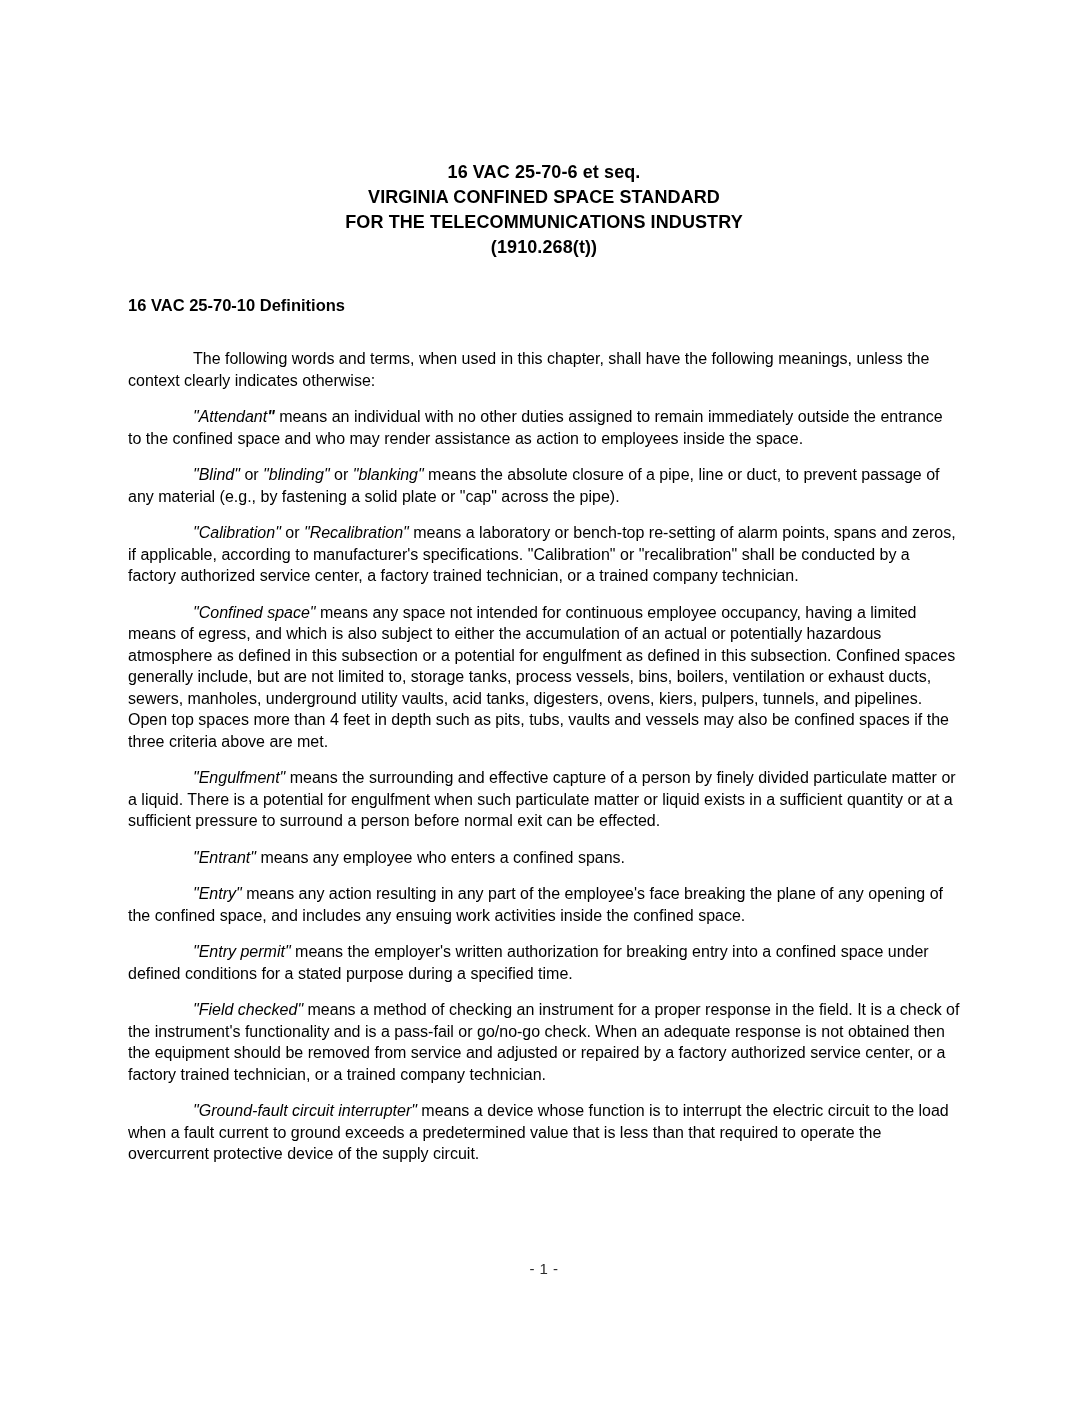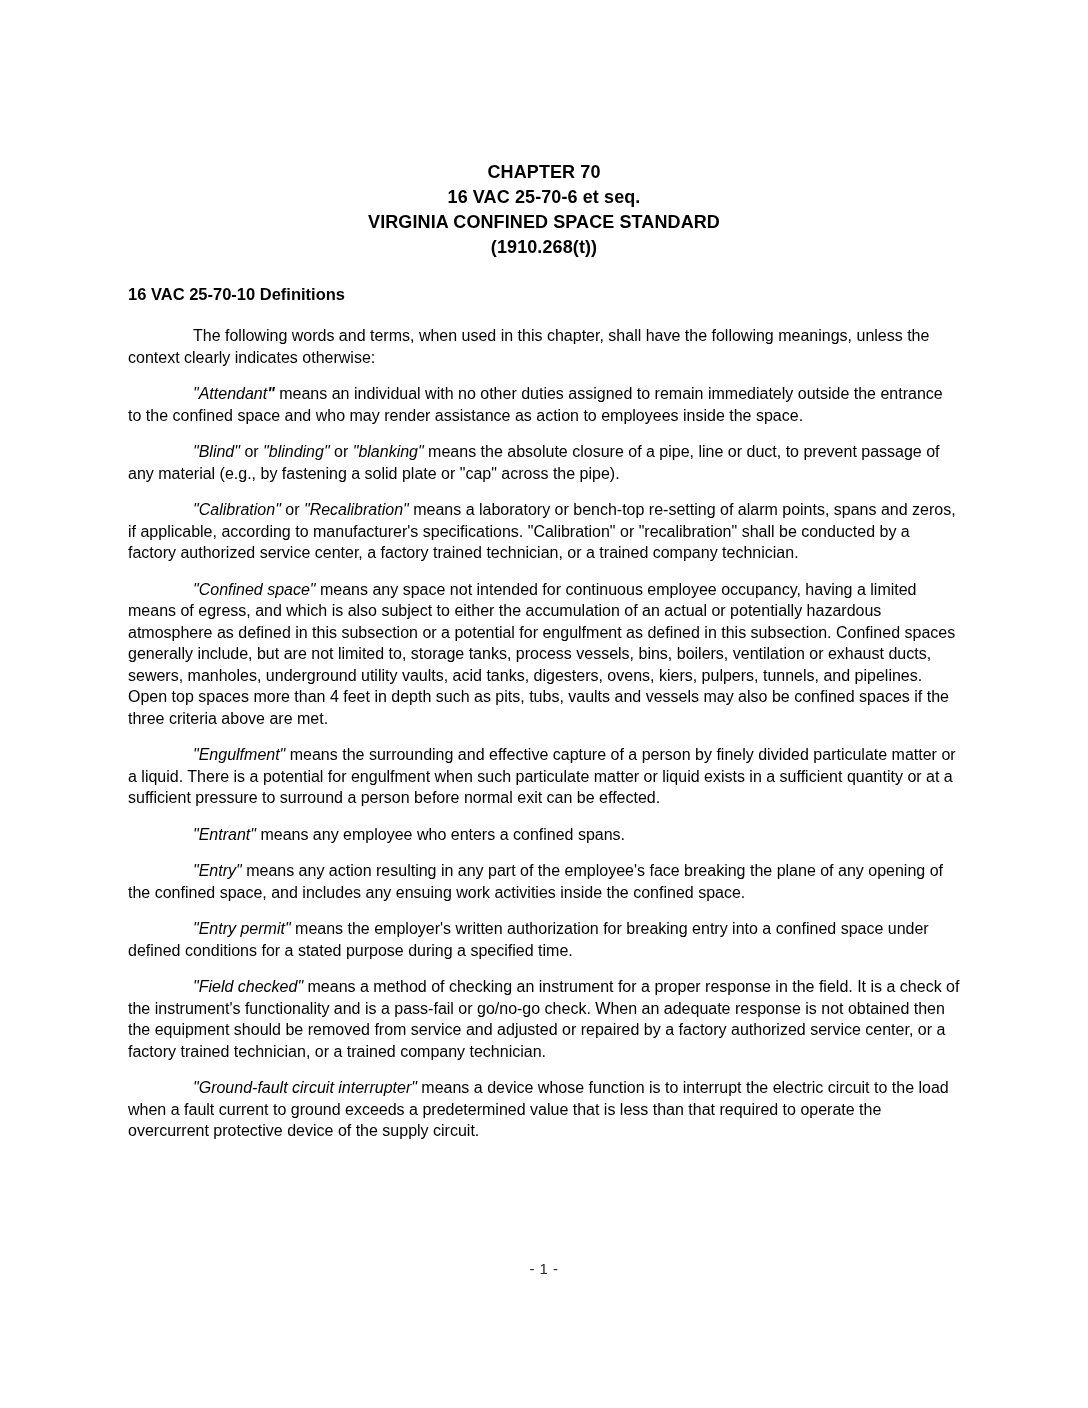--- a/index.html
+++ b/index.html
@@ -29,28 +29,28 @@
     font-weight: bold;
     font-size: 18px;
     line-height: 25px;
     letter-spacing: 0.1px;
   }
   .title-line.underline {
     text-decoration-thickness: 2px;
     text-underline-offset: 3px;
   }
   .section-heading {
-    margin-top: 23px;
+    margin-top: 34px;
     font-weight: bold;
     font-size: 16.5px;
     line-height: 22px;
     text-align: left;
   }
   .doc-body {
-    margin-top: 20px;
+    margin-top: 32px;
     font-size: 16px;
     line-height: 21.5px;
     text-align: left;
   }
   .doc-body p {
     margin: 0 0 15px 0;
     text-indent: 65px;
   }
   .doc-body p:last-child { margin-bottom: 0; }
   .it { font-style: italic; }
@@ -65,23 +65,23 @@
     color: #2b2b2b;
     letter-spacing: 0.5px;
   }
 </style>
 </head>
 <body>
 
 <div class="page">
   <div class="content">
     <div class="title-block">
-        <div class="title-line">CHAPTER 70</div>
         <div class="title-line">16 VAC 25-70-6 et seq.</div>
         <div class="title-line underline">VIRGINIA CONFINED SPACE STANDARD</div>
+        <div class="title-line underline">FOR THE TELECOMMUNICATIONS INDUSTRY</div>
         <div class="title-line">(1910.268(t))</div>
       </div>
     <div class="section-heading">16 VAC 25-70-10 Definitions</div>
     <div class="doc-body">
         <p><span>The following words and terms, when used in this chapter, shall have the following meanings, unless the context clearly indicates otherwise:</span></p>
         <p><span class="it">"Attendant</span><span class="it bd">"</span><span> means an individual with no other duties assigned to remain immediately outside the entrance to the confined space and who may render assistance as action to employees inside the space.</span></p>
         <p><span class="it">"Blind"</span><span> or </span><span class="it">"blinding"</span><span> or </span><span class="it">"blanking"</span><span> means the absolute closure of a pipe, line or duct, to prevent passage of any material (e.g., by fastening a solid plate or "cap" across the pipe).</span></p>
         <p><span class="it">"Calibration"</span><span> or </span><span class="it">"Recalibration"</span><span> means a laboratory or bench-top re-setting of alarm points, spans and zeros, if applicable, according to manufacturer's specifications. "Calibration" or "recalibration" shall be conducted by a factory authorized service center, a factory trained technician, or a trained company technician.</span></p>
         <p><span class="it">"Confined space"</span><span> means any space not intended for continuous employee occupancy, having a limited means of egress, and which is also subject to either the accumulation of an actual or potentially hazardous atmosphere as defined in this subsection or a potential for engulfment as defined in this subsection. Confined spaces generally include, but are not limited to, storage tanks, process vessels, bins, boilers, ventilation or exhaust ducts, sewers, manholes, underground utility vaults, acid tanks, digesters, ovens, kiers, pulpers, tunnels, and pipelines. Open top spaces more than 4 feet in depth such as pits, tubs, vaults and vessels may also be confined spaces if the three criteria above are met.</span></p>
         <p><span class="it">"Engulfment"</span><span> means the surrounding and effective capture of a person by finely divided particulate matter or a liquid. There is a potential for engulfment when such particulate matter or liquid exists in a sufficient quantity or at a sufficient pressure to surround a person before normal exit can be effected.</span></p>

